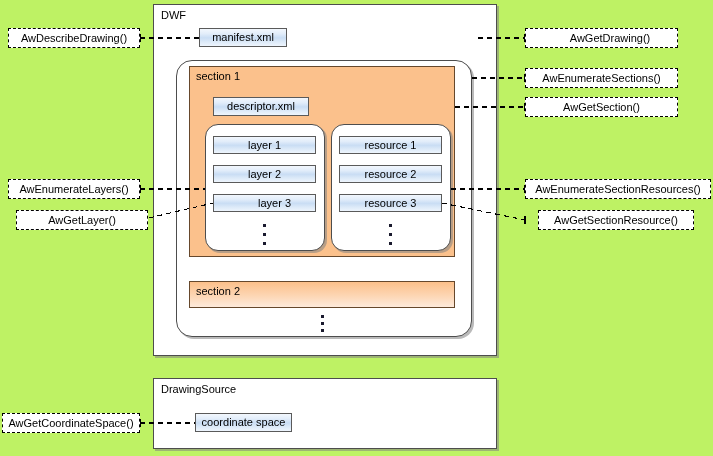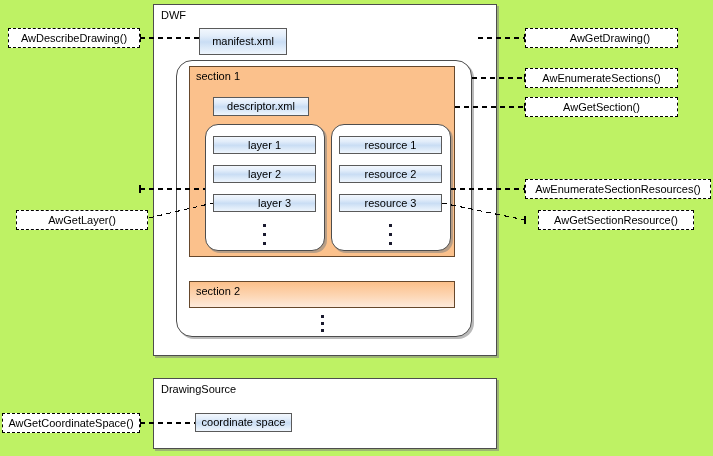--- a/index.html
+++ b/index.html
@@ -126,21 +126,21 @@
 </style>
 </head>
 <body>
 
 <div id="canvas">
 
   <div class="abs container-box" style="left:153px; top:4px; width:344px; height:352px;">
     <span class="container-title">DWF</span>
   </div>
 
-  <div class="abs blue-box" style="left:199px; top:28px; width:88px; height:27px;justify-content:center;">
+  <div class="abs blue-box" style="left:199px; top:28px; width:88px; height:19px;justify-content:center;">
     <span>manifest.xml</span>
   </div>
 
   <div class="abs round-box" style="left:176px; top:60px; width:296px; height:277px;"></div>
 
   <div class="abs section-flat" style="left:189px; top:66px; width:266px; height:191px;">
     <span class="section-label">section 1</span>
   </div>
 
   <div class="abs blue-box" style="left:213px; top:97px; width:96px; height:19px;">
@@ -231,20 +231,23 @@
       <path d="M525 103 L525 111"></path>
       <path d="M525 185 L525 193"></path>
       <path d="M525 216 L525 224"></path>
     </g>
   </svg>
 
   <div class="abs callout" style="left:8px; top:28px; width:132px; height:20px;">
     <span>AwDescribeDrawing()</span>
   </div>
 
+  <div class="abs callout" style="left:8px; top:179px; width:132px; height:20px;">
+    <span>AwEnumerateLayers()</span>
+  </div>
 
   <div class="abs callout" style="left:16px; top:210px; width:132px; height:20px;align-items:center;">
     <span>AwGetLayer()</span>
   </div>
 
   <div class="abs callout" style="left:2px; top:413px; width:138px; height:20px;">
     <span>AwGetCoordinateSpace()</span>
   </div>
 
   <div class="abs callout" style="left:525px; top:28px; width:153px; height:20px;padding-left:21px;">

